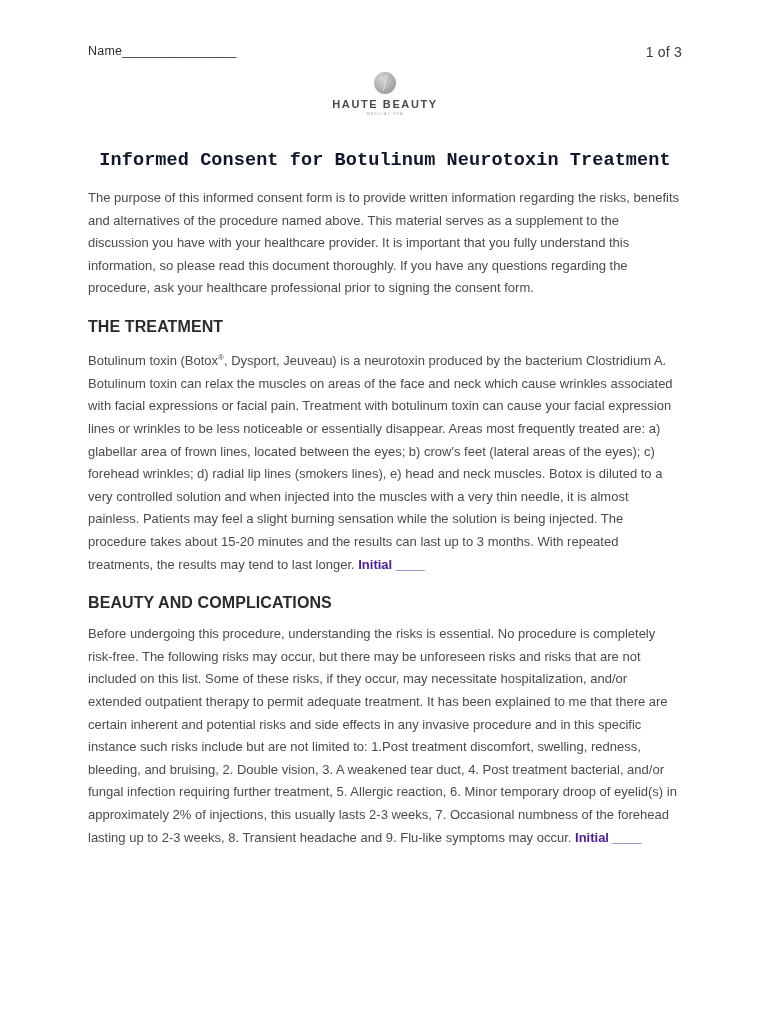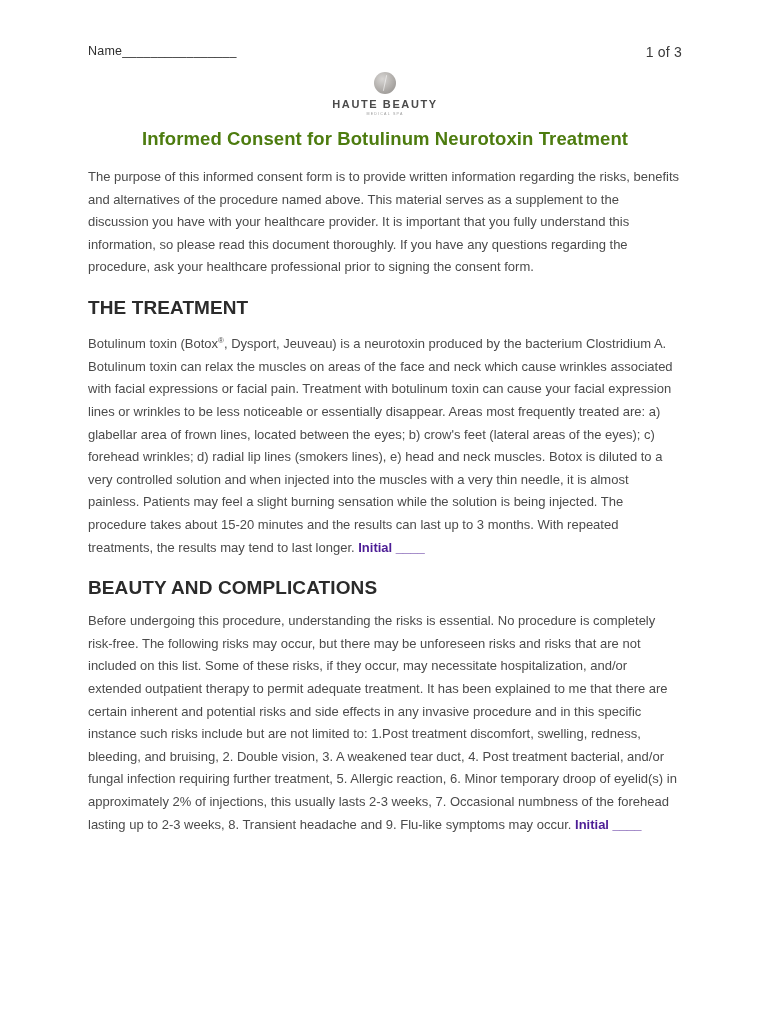--- a/index.html
+++ b/index.html
@@ -71,33 +71,34 @@
   .logo-sub {
     margin-top: 2px;
     font-size: 3.6px;
     letter-spacing: 1.2px;
     color: #9b9b9b;
   }
   h1.doc-title {
     text-align: center;
     font-size: 18.5px;
     font-weight: bold;
-    color: #4d7c0f;
-    margin: 12px 0 16px 0;
+    color: #0f172a;
+    margin: 34px 0 16px 0;
     letter-spacing: 0.1px;
+    font-family: Liberation Mono, monospace;
   }
   p.body-par {
     font-size: 13px;
     line-height: 22.6px;
     color: #4b4b4b;
     margin: 11px 0 18px 0;
     text-align: left;
   }
   h2.section-head {
-    font-size: 19px;
+    font-size: 16px;
     font-weight: bold;
     color: #2b2b2b;
     margin: 0 0 2px 0;
     letter-spacing: 0.1px;
   }
   .section {
     margin-bottom: 18px;
   }
   .section p.body-par {
     margin-bottom: 0;

